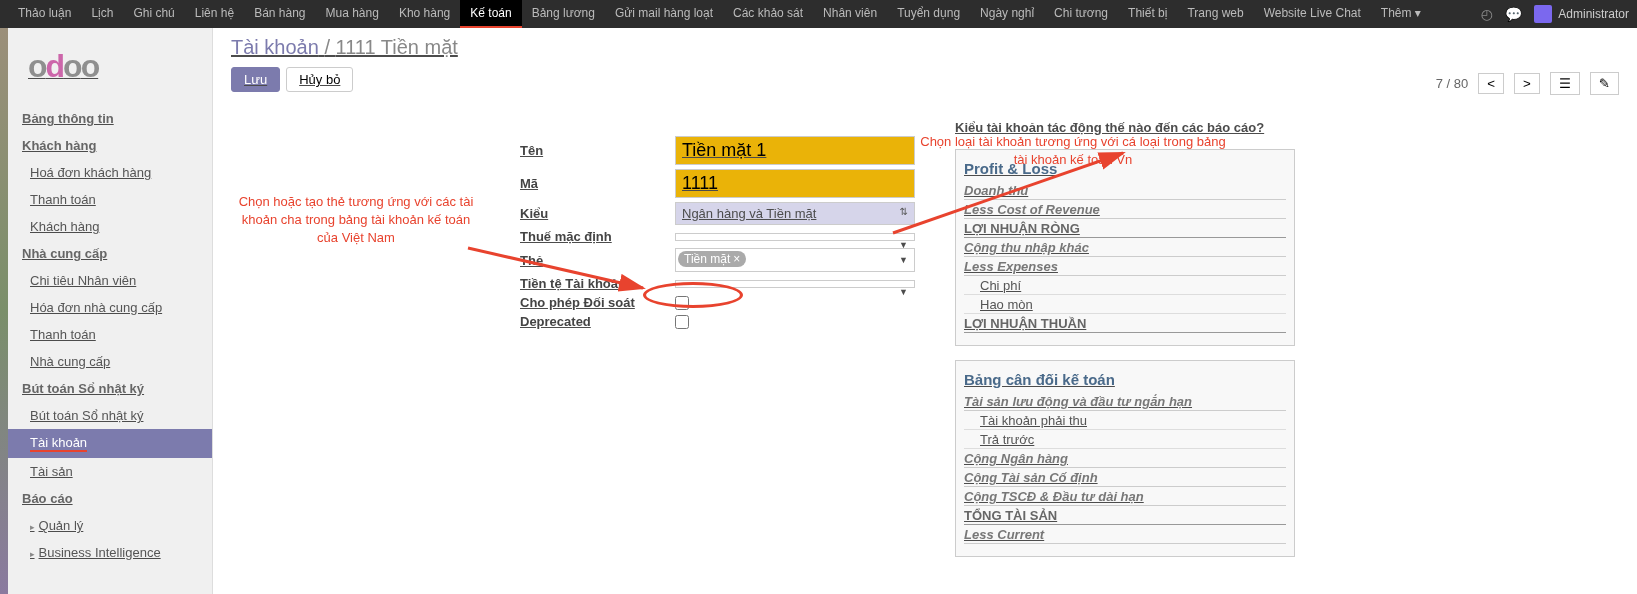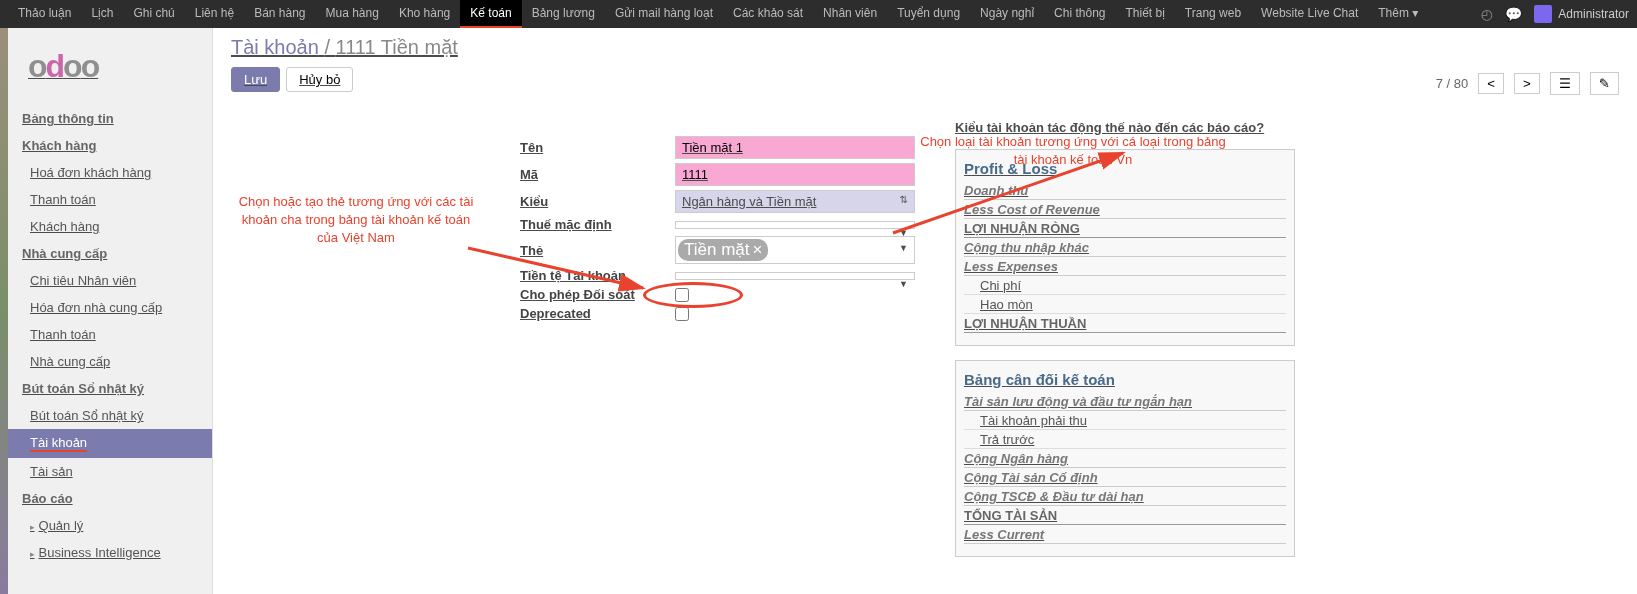--- a/index.html
+++ b/index.html
@@ -39,27 +39,27 @@
 
 .header-right { position: absolute; top: 44px; right: 18px; display: flex; align-items: center; gap: 10px; }
 .pager { color: #666; }
 .nav-btn { border: 1px solid #ccc; padding: 2px 8px; background: #fff; cursor: pointer; }
 .view-btn { border: 1px solid #ccc; padding: 3px 8px; background: #fff; cursor: pointer; }
 
 .form-area { padding: 20px 0 0 280px; display: flex; gap: 40px; }
 .form-card { background: #fff; padding: 16px 0; }
 .form-row { display: flex; align-items: center; margin-bottom: 4px; margin-left: 27px; }
 .form-label { width: 155px; font-weight: bold; font-size: 13px; color: #444; }
-.form-input { width: 240px; padding: 3px 6px; border: 1px solid #ccc; background: #f9a8d4; font-size: 13px; }
+.form-input { width: 240px; padding: 3px 6px; border: 1px solid #ccc; background: #eab308; font-size: 18px; }
 .form-select { width: 240px; padding: 3px 6px; border: 1px solid #ccc; background: #d6d5ea; font-size: 13px; position: relative; }
 .form-select.white { background: #fff; }
 .select-arrows { position: absolute; right: 6px; top: 3px; font-size: 10px; color: #555; }
 .dropdown-caret { position: absolute; right: 6px; top: 6px; font-size: 9px; }
 .tag-field { width: 240px; min-height: 24px; border: 1px solid #ccc; padding: 2px; background: #fff; position: relative; }
-.tag { display: inline-block; background: #aaa; color: #fff; padding: 1px 6px; border-radius: 10px; font-size: 17px; }
+.tag { display: inline-block; background: #aaa; color: #fff; padding: 1px 6px; border-radius: 10px; font-size: 12px; }
 .tag-x { margin-left: 3px; cursor: pointer; }
 .checkbox { width: 14px; height: 14px; }
 
 .info-panel { width: 340px; }
 .info-title { font-weight: bold; margin-bottom: 14px; font-size: 13px; }
 .info-cols { display: flex; gap: 14px; flex-direction: column; }
 .info-col { flex: 1; border: 1px solid #ccc; padding: 10px 8px; background: #f8f8f8; }
 .info-col-title { font-weight: bold; color: #4a6a8a; font-size: 15px; margin-bottom: 6px; }
 .info-line { font-size: 13px; margin-bottom: 2px; padding-bottom: 1px; }
 .italic { font-style: italic; color: #777; font-weight: bold; border-bottom: 1px solid #ccc; }
@@ -86,21 +86,21 @@
       <div class="topbar-item">Bán hàng</div>
       <div class="topbar-item">Mua hàng</div>
       <div class="topbar-item">Kho hàng</div>
       <div class="topbar-item active">Kế toán</div>
       <div class="topbar-item">Bảng lương</div>
       <div class="topbar-item">Gửi mail hàng loạt</div>
       <div class="topbar-item">Các khảo sát</div>
       <div class="topbar-item">Nhân viên</div>
       <div class="topbar-item">Tuyển dụng</div>
       <div class="topbar-item">Ngày nghỉ</div>
-      <div class="topbar-item">Chi thông</div>
+      <div class="topbar-item">Chi tương</div>
       <div class="topbar-item">Thiết bị</div>
       <div class="topbar-item">Trang web</div>
       <div class="topbar-item">Website Live Chat</div>
       <div class="topbar-item">Thêm ▾</div>
     </div>
   <div class="topbar-right">
     <span class="topbar-icon">◴</span>
     <span class="topbar-icon">💬</span>
     <div class="topbar-user">
       <span class="user-avatar"></span>

